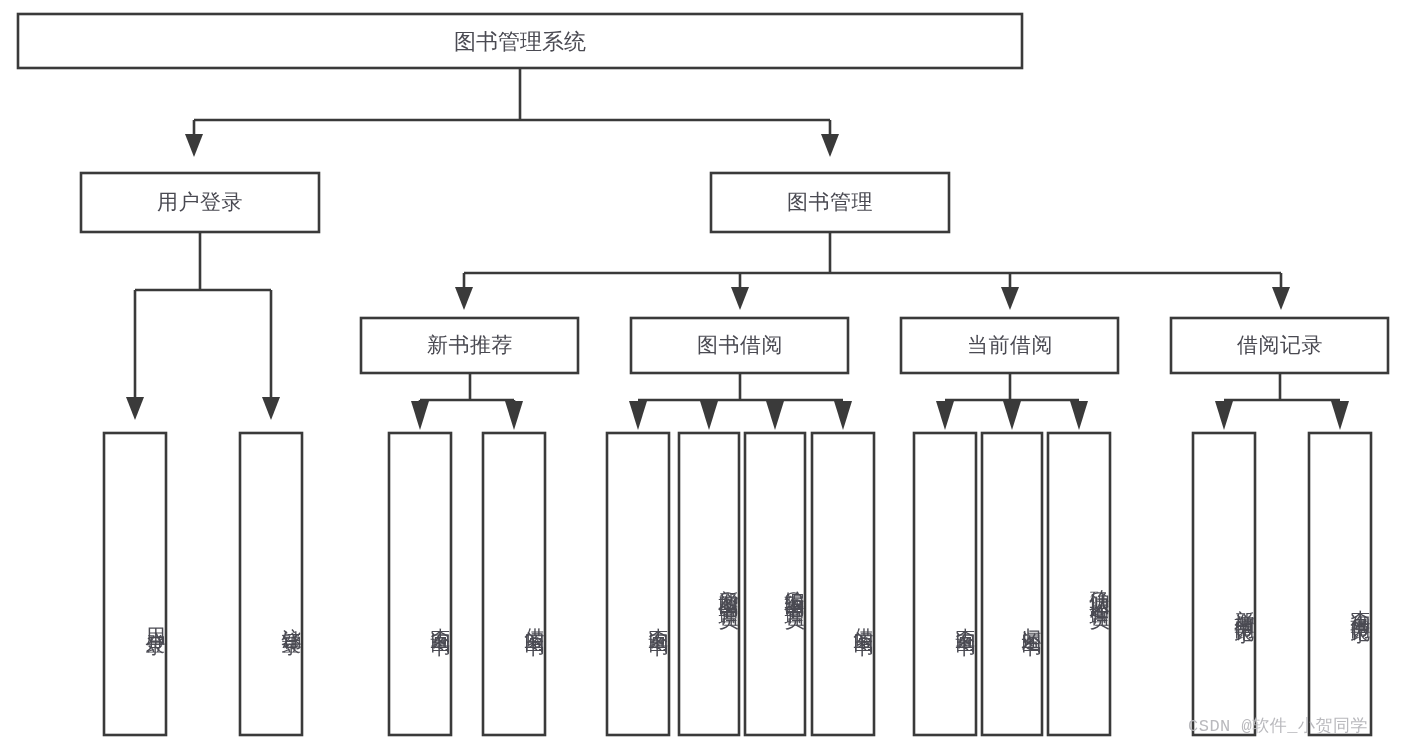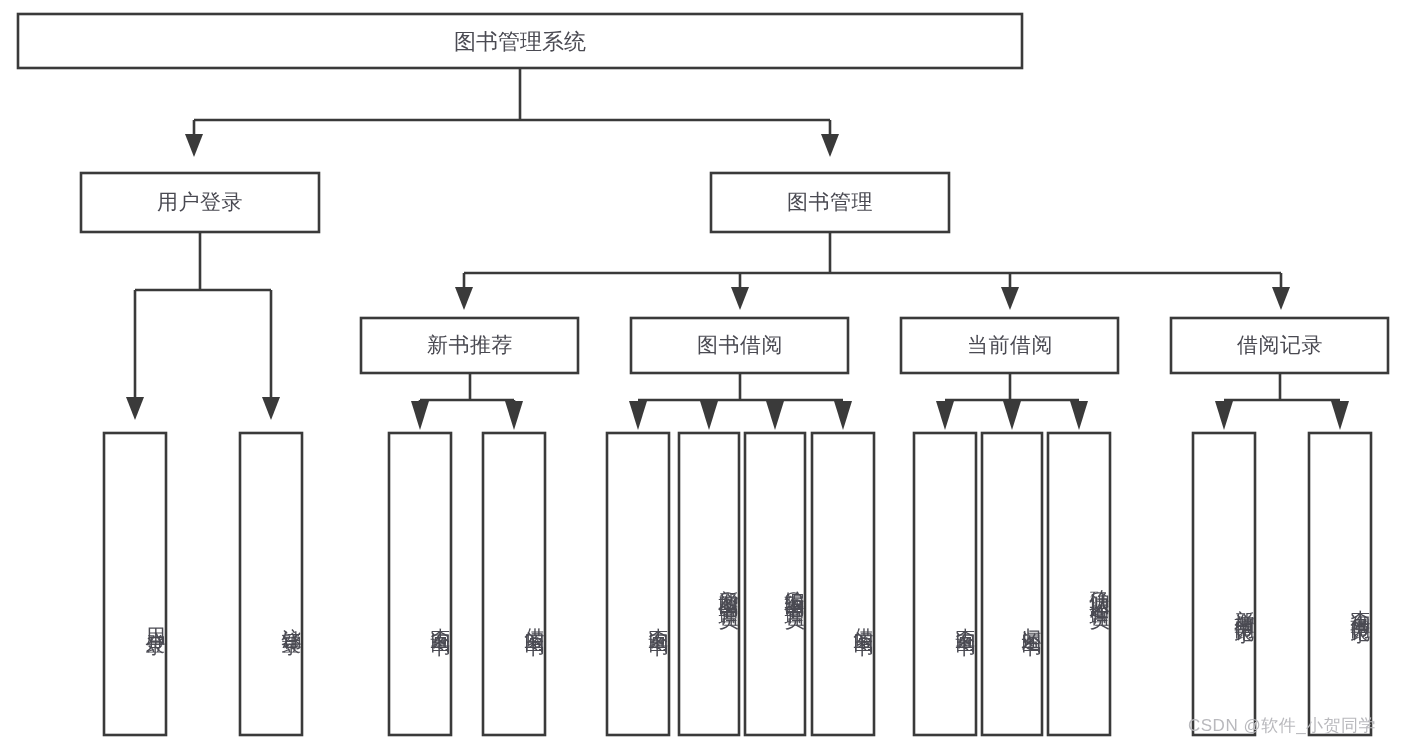--- a/index.html
+++ b/index.html
@@ -69,21 +69,21 @@
     white-space: nowrap;
     display: flex;
     align-items: flex-start;
     justify-content: center;
     pointer-events: none;
   }
   .watermark {
     position: absolute;
     left: 1188px;
     top: 714px;
-    font-family: Liberation Sans, sans-serif;
+    font-family: Liberation Mono, monospace;
     font-size: 17px;
     color: #b9b9bd;
     white-space: nowrap;
     letter-spacing: 0.5px;
   }
 </style>
 </head>
 <body>
 
 <div id="diagram-root">

